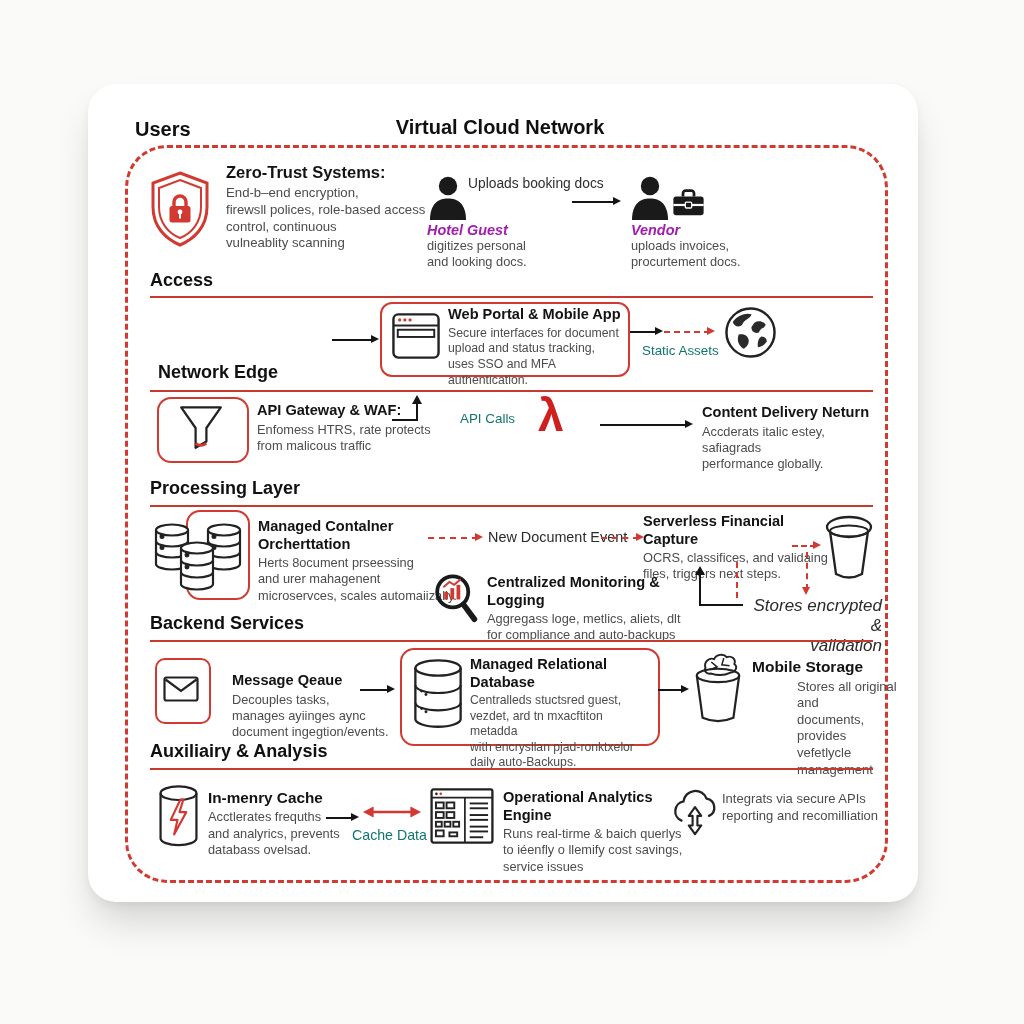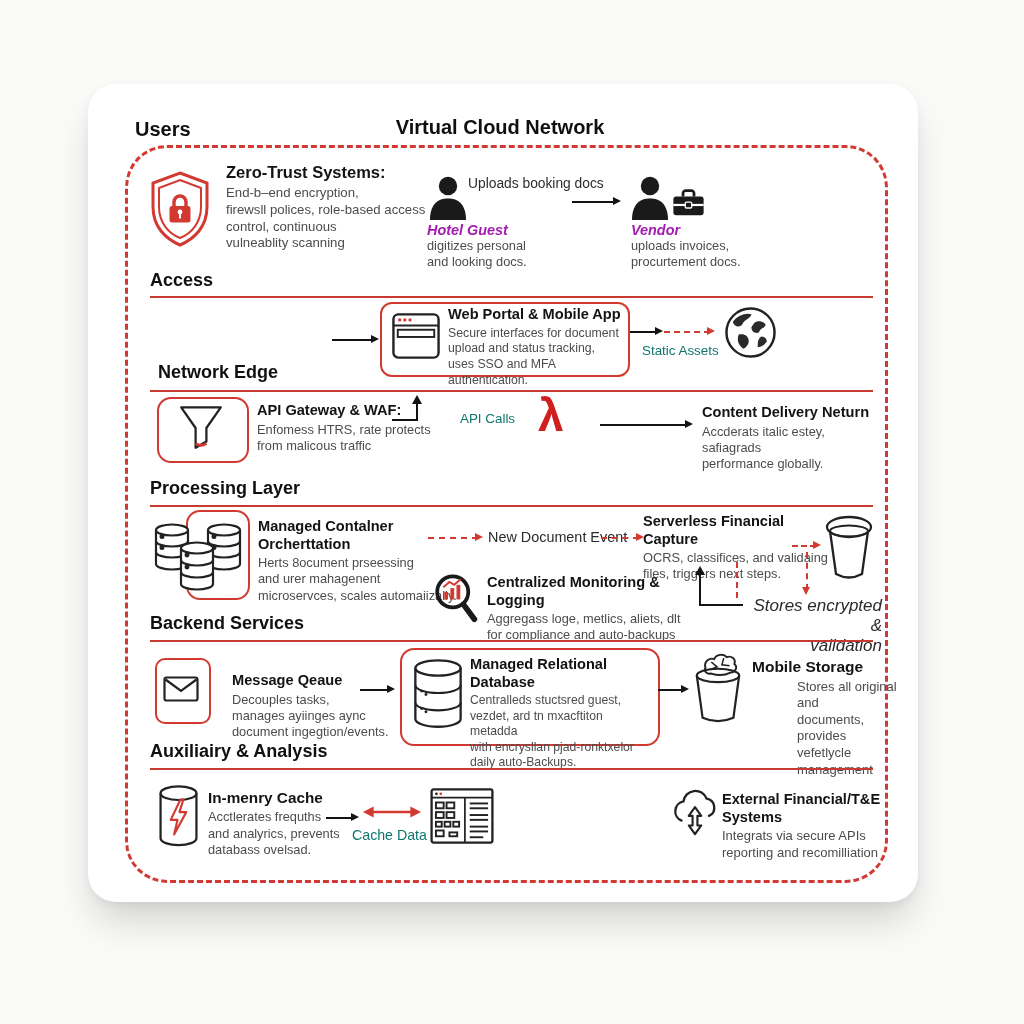--- a/index.html
+++ b/index.html
@@ -316,24 +316,29 @@
     <g stroke="#222222" stroke-width="2">
       <line x1="41" y1="16" x2="60" y2="16"></line>
         <line x1="41" y1="21" x2="60" y2="21"></line>
       <line x1="41" y1="28" x2="60" y2="28"></line>
         <line x1="41" y1="33" x2="60" y2="33"></line>
       <line x1="41" y1="40" x2="60" y2="40"></line>
         <line x1="41" y1="45" x2="60" y2="45"></line>
       <line x1="41" y1="51" x2="55" y2="51"></line>
     </g>
   </svg>
+  <div class="abs" style="left:503px;top:789px;width:190px;">
+    <div class="block-title">Operational Analytics Engine</div>
+    <div class="body">Runs real-tirme &amp; baich querlys
+to iéenfly o llemify cost savings,
+service issues</div>
+  </div>
 
   <svg class="abs" style="left:668px;top:786px;" viewBox="0 0 56 54" width="54" height="52">
     <path d="M14 36 a10.5 10.5 0 0 1 2-20 a12.5 12.5 0 0 1 24-3 a9.5 9.5 0 0 1 2.5 18" fill="none" stroke="#222222" stroke-width="2.4" stroke-linecap="round"></path>
     <path d="M28 22 l-6.5 9 h4 v10 h-4 l6.5 9 l6.5-9 h-4 v-10 h4 z" fill="#ffffff" stroke="#222222" stroke-width="2.2" stroke-linejoin="round"></path>
   </svg>
   <div class="abs" style="left:722px;top:791px;width:175px;">
-    <div class="block-title">External Financial/T&amp;E Systems</div>
     <div class="body" style="font-size:13px;">Integrats via secure APIs
 reporting and recomilliation</div>
   </div>
 
 </div>
 
 </body></html>

